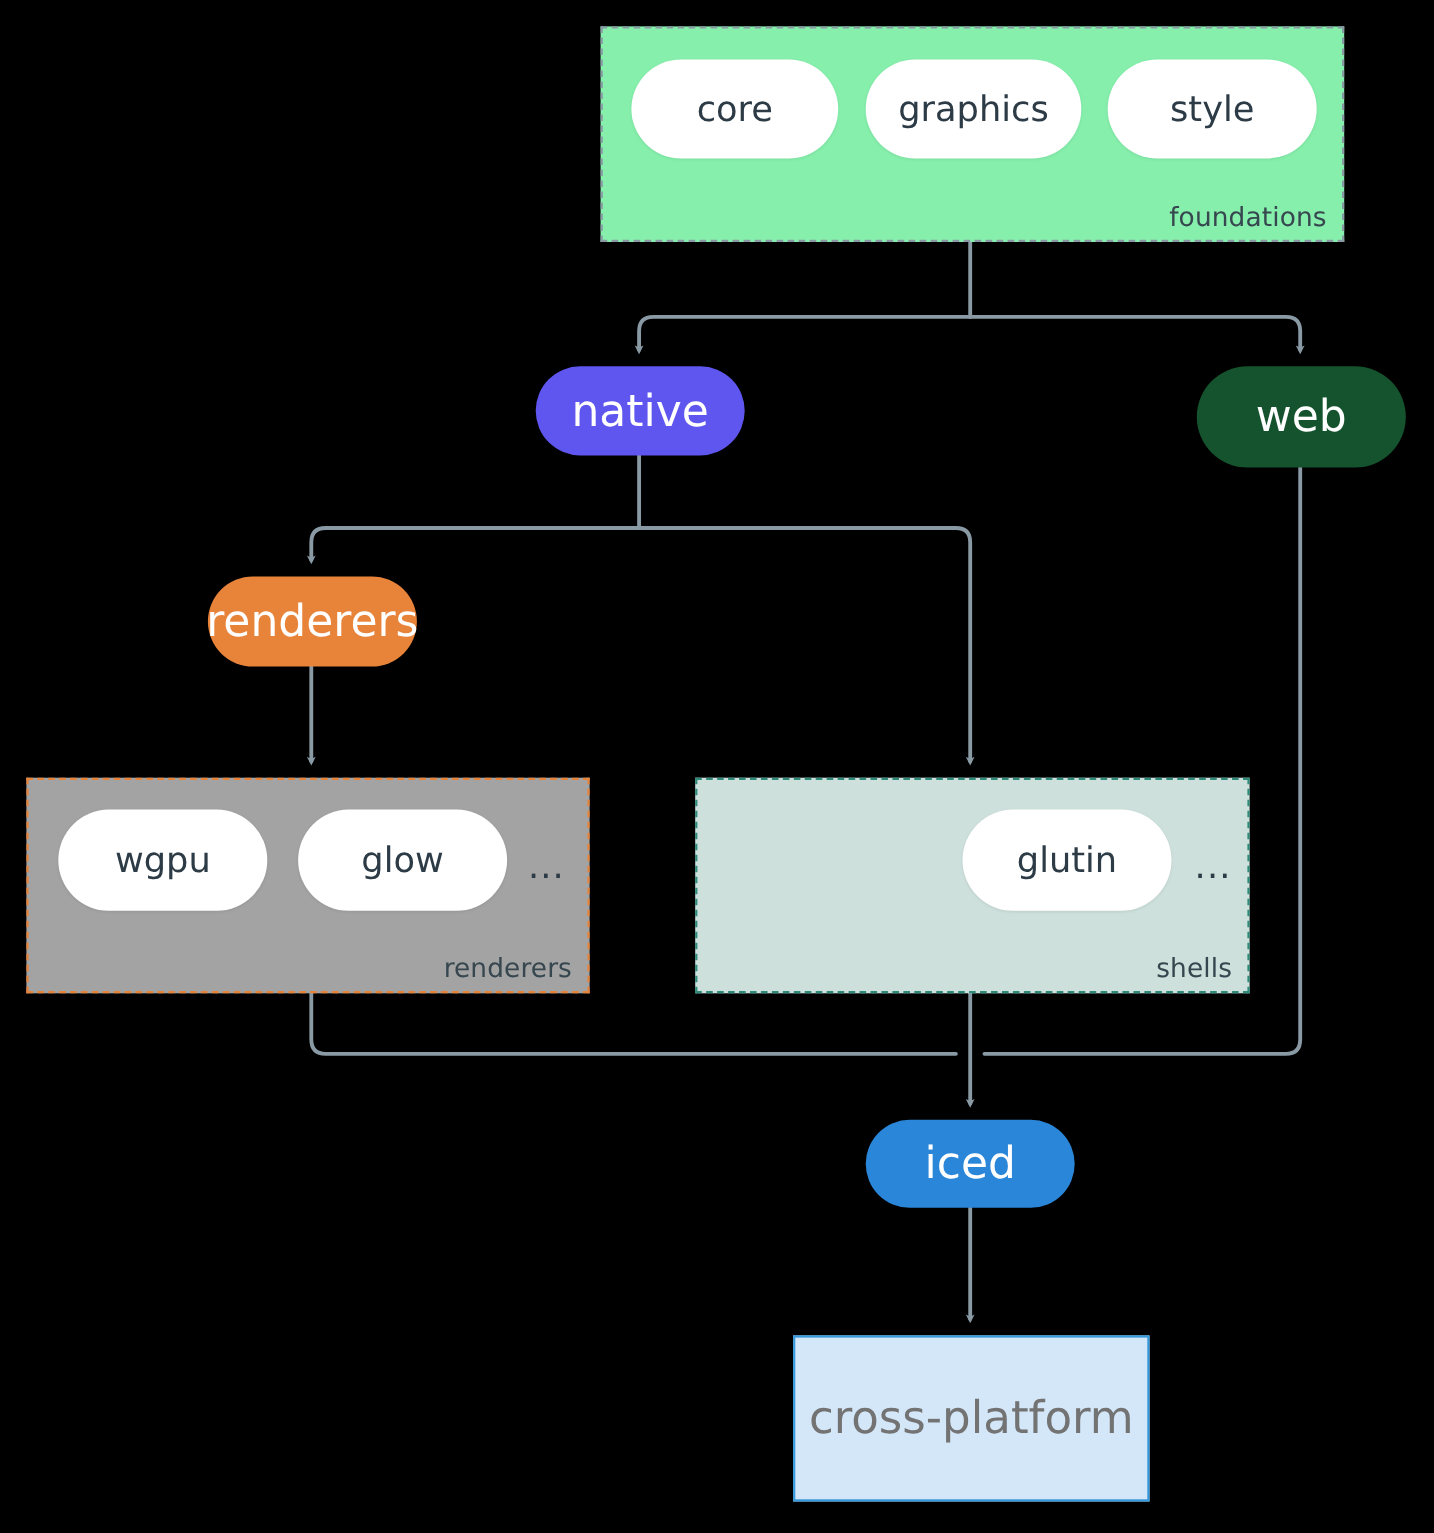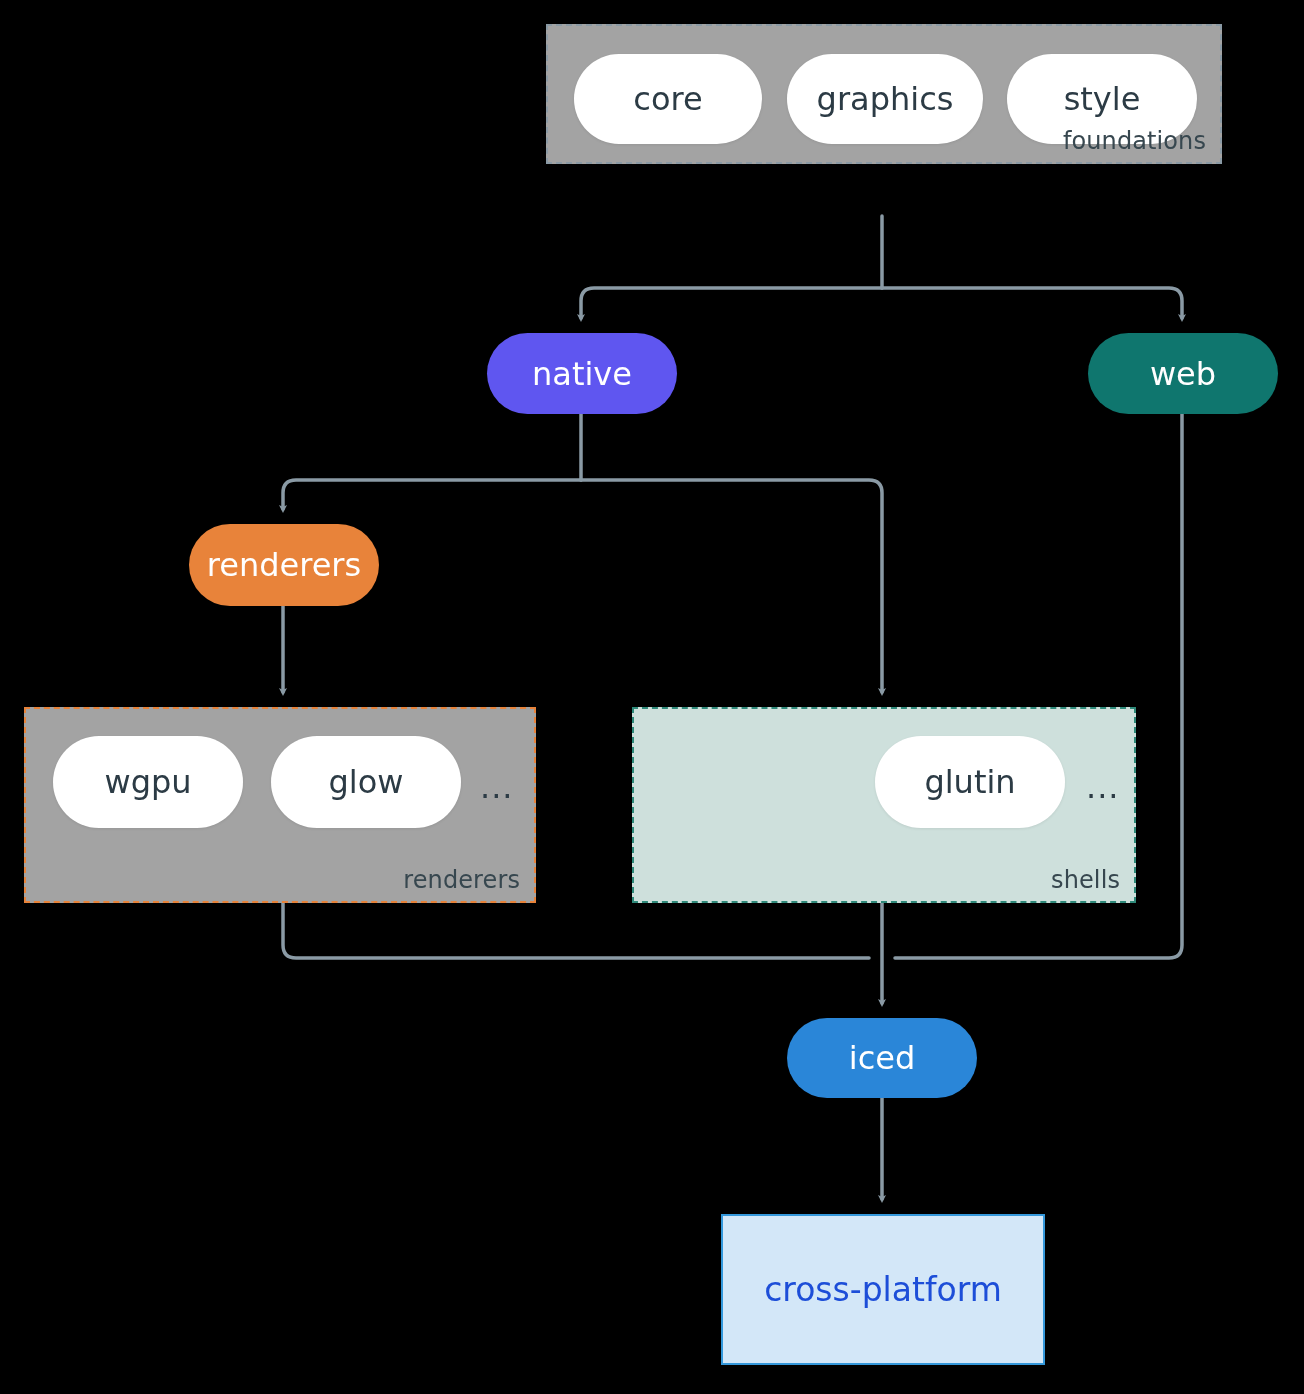--- a/index.html
+++ b/index.html
@@ -44,22 +44,22 @@
     position: absolute;
     right: 14px;
     bottom: 7px;
     font-size: 24px;
     color: #37474f;
     letter-spacing: 0.1px;
     white-space: nowrap;
   }
   #grp-foundations {
     left: 546px; top: 24px;
-    width: 676px; height: 140px;
-    background: #a3a3a3;
+    width: 676px; height: 196px;
+    background: #86efac;
     border: 2px dashed #8a9aa5;
   }
   #grp-renderers {
     left: 24px; top: 707px;
     width: 512px; height: 196px;
     background: #a3a3a3;
     border: 2px dashed #e8833a;
   }
   #grp-shells {
     left: 632px; top: 707px;
@@ -84,51 +84,51 @@
     position: absolute;
     color: #2c3b45;
     font-size: 32px;
     line-height: 1;
     letter-spacing: 1px;
   }
   
   .stadium {
     border-radius: 999px;
     color: #ffffff;
-    font-size: 32px;
+    font-size: 40px;
   }
   #node-native {
     left: 487px; top: 333px;
     width: 190px; height: 81px;
     background: #5f56f0;
   }
   #node-web {
     left: 1088px; top: 333px;
-    width: 190px; height: 81px;
-    background: #0f766e;
+    width: 190px; height: 92px;
+    background: #14532d;
   }
   #node-graphics {
     left: 189px; top: 524px;
     width: 190px; height: 82px;
     background: #e8833a;
   }
   #node-iced {
     left: 787px; top: 1018px;
     width: 190px; height: 80px;
     background: #2a86d8;
   }
   
   #node-app {
     left: 721px; top: 1214px;
     width: 324px; height: 151px;
     background: #d3e7f8;
     border: 2px solid #3498db;
     border-radius: 0;
-    color: #1d4ed8;
-    font-size: 33px;
+    color: #737373;
+    font-size: 41px;
     line-height: 1.32;
     flex-direction: column;
   }
 </style>
 </head>
 <body>
 
 <div id="stage">
 
   <svg class="edges" viewBox="0 0 1304 1394" xmlns="http://www.w3.org/2000/svg">

